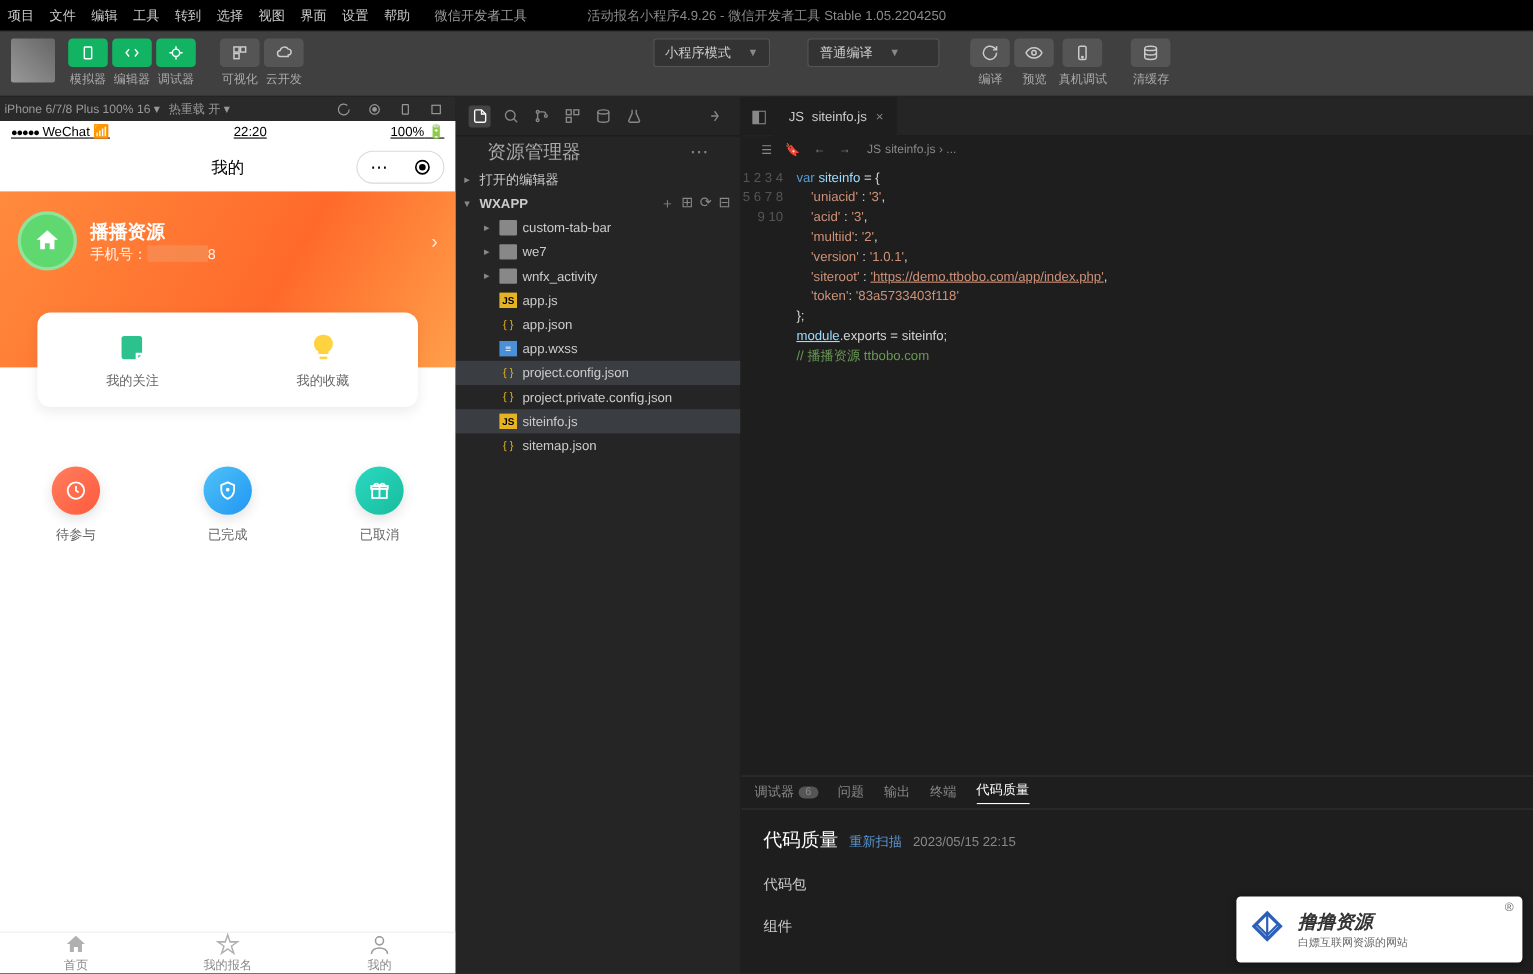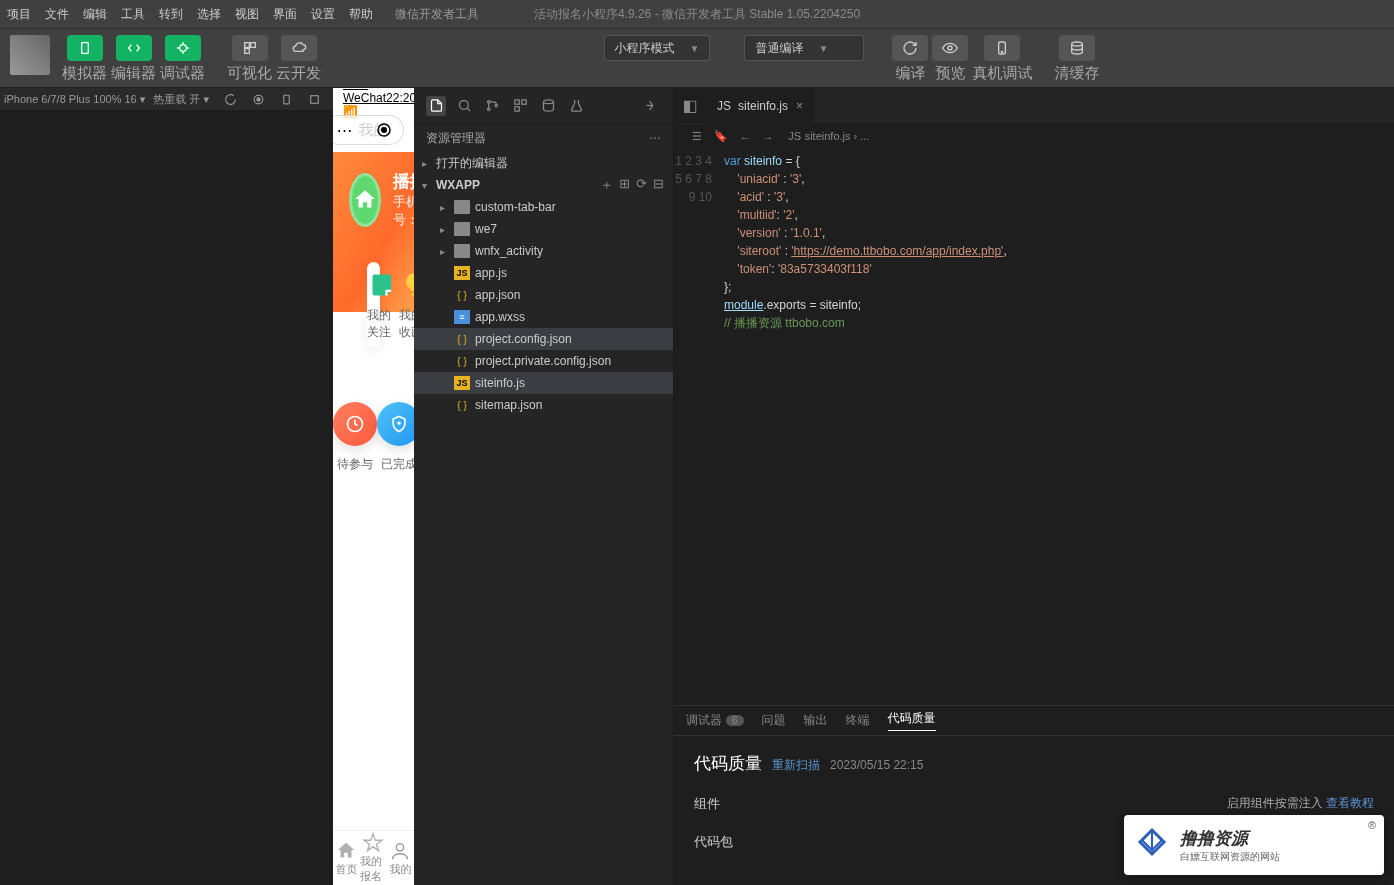--- a/index.html
+++ b/index.html
@@ -1,38 +1,38 @@
 <!DOCTYPE html>
 <html><head>
 <meta charset="utf-8">
 <style>
 * { margin:0; padding:0; box-sizing:border-box; font-family:"Microsoft YaHei",sans-serif; }
 body { background:#2d2d2d; color:#ccc; width:1394px; height:885px; overflow:hidden; position:relative; }
 
-.menubar { height:28px; background:#404040; display:flex; align-items:center; font-size:12px; color:#ccc; }
+.menubar { height:28px; background:#000000; display:flex; align-items:center; font-size:12px; color:#ccc; }
 .menubar .mitem { padding:0 7px; cursor:pointer; }
 .menubar .appname { padding-left:15px; color:#999; }
 .menubar .title { position:absolute; left:50%; transform:translateX(-50%); color:#8a8a8a; }
 
 .toolbar { height:60px; background:#404040; display:flex; align-items:flex-start; padding:6px 0; border-top:1px solid #333; border-bottom:1px solid #222; }
 .toolbar .avatar { width:40px; height:40px; background:linear-gradient(45deg,#999,#666); margin:0 10px; border-radius:2px; }
 .tbbtn { display:flex; flex-direction:column; align-items:center; margin:0 2px; cursor:pointer; }
 .tbbtn .ico { width:36px; height:26px; border-radius:4px; display:flex; align-items:center; justify-content:center; margin-bottom:3px; }
 .tbbtn .green { background:#12b362; color:#fff; }
 .tbbtn .grey { background:#555; color:#ccc; }
-.tbbtn .lbl { font-size:15px; color:#aaa; }
+.tbbtn .lbl { font-size:11px; color:#aaa; }
 .tbgap { width:18px; }
 .tbbtn svg { width:16px; height:16px; }
 .dropdown { height:26px; background:#333; border:1px solid #555; border-radius:3px; display:flex; align-items:center; padding:0 10px; font-size:12px; color:#ccc; margin:0 8px; cursor:pointer; }
 .dropdown .arrow { margin-left:15px; color:#888; font-size:10px; }
 .flexgrow { flex:1; }
 
 .body { display:flex; height:797px; }
 
-.simwrap { width:414px; display:flex; flex-direction:row; background:#1e1e1e; }
+.simwrap { width:414px; display:flex; flex-direction:column; background:#1e1e1e; }
 .simtop { height:22px; background:#2a2a2a; display:flex; align-items:center; font-size:11px; color:#999; padding:0 4px; }
 .simtop .bar { margin-right:8px; cursor:pointer; }
 .simtop .sp { flex:1; }
 .simtop .icn { width:18px; height:18px; margin:0 5px; display:flex; align-items:center; justify-content:center; color:#999; cursor:pointer; }
 .simtop .icn svg { width:13px; height:13px; }
 .phone { flex:1; background:#fff; position:relative; overflow:hidden; }
 .statusbar { height:20px; display:flex; align-items:center; padding:0 10px; font-size:12px; justify-content:space-between; color:#000;text-decoration:underline; }
 .statusbar .dots { letter-spacing:-1px; font-size:10px; }
 .ptitlebar { height:44px; display:flex; align-items:center; justify-content:center; position:relative; color:#000; font-size:15px; }
 .capsule { position:absolute; right:10px; width:80px; height:30px; border:1px solid rgba(0,0,0,.15); border-radius:15px; display:flex; align-items:center; background:rgba(255,255,255,.8); }
@@ -48,30 +48,30 @@
 .pphone .mask { background:#f88a50; padding:0 4px; }
 .parrow { color:rgba(255,255,255,.8); font-size:18px; }
 .pcard { position:absolute; left:34px; right:34px; top:110px; height:86px; background:#fff; border-radius:12px; display:flex; box-shadow:0 4px 12px rgba(0,0,0,.08); }
 .pcitem { flex:1; display:flex; flex-direction:column; align-items:center; justify-content:center; color:#666; font-size:12px; cursor:pointer; }
 .pcico { width:32px; height:32px; margin-bottom:6px; display:flex; align-items:center; justify-content:center; }
 .pcico svg { width:28px; height:28px; }
 .pstatus { margin-top:60px; display:flex; justify-content:space-around; padding:30px 0; }
 .psitem { display:flex; flex-direction:column; align-items:center; font-size:12px; color:#666; cursor:pointer; }
 .psico { width:44px; height:44px; border-radius:50%; display:flex; align-items:center; justify-content:center; margin-bottom:10px; box-shadow:0 4px 12px rgba(0,0,0,.12); }
 .psico svg { width:20px; height:20px; fill:#fff; }
-.tabbar { position:absolute; bottom:0; left:0; right:0; height:55px; display:flex; border-top:1px solid #eee; background:#fff; }
+.tabbar { position:absolute; bottom:0; left:0; right:0; height:38px; display:flex; border-top:1px solid #eee; background:#fff; }
 .tbitem { flex:1; display:flex; flex-direction:column; align-items:center; justify-content:center; font-size:11px; color:#888; cursor:pointer; }
 .tbitem svg { width:22px; height:22px; fill:#b0b0b0; }
 
 .mid { width:260px; background:#252525; display:flex; flex-direction:column; border-right:1px solid #1a1a1a; }
 .midtop { height:36px; display:flex; align-items:center; padding:0 8px; border-bottom:1px solid #1a1a1a; }
 .midtop .icn { width:20px; height:20px; margin:0 4px; color:#888; cursor:pointer; display:flex; align-items:center; justify-content:center; }
 .midtop .icn svg { width:15px; height:15px; }
 .midtop .icn.active { color:#fff; background:#444; border-radius:3px; }
-.midhead { height:28px; display:flex; align-items:center; justify-content:space-between; padding:0 12px; font-size:12px; color:#aaa; }
+.midhead { height:28px; display:flex; align-items:center; justify-content:space-between; padding:0 29px; font-size:17px; color:#aaa; }
 .midhead .more { cursor:pointer; color:#888; }
 .tree { font-size:12px; color:#ccc; }
 .trow { height:22px; display:flex; align-items:center; cursor:pointer; padding-left:8px; }
 .trow.sel { background:#3a3d41; }
 .trow .chev { width:14px; color:#888; font-size:10px; }
 .trow .fold { width:16px; height:14px; background:#888; border-radius:1px; margin-right:5px; }
 .trow .wxhead { display:flex; align-items:center; flex:1; font-weight:bold; }
 .trow .wxbtns { display:flex; margin-right:6px; }
 .trow .wxbtns span { margin:0 3px; color:#888; cursor:pointer; font-size:13px; }
 .trow .ficon { width:16px; height:14px; margin-right:5px; display:flex; align-items:center; justify-content:center; font-size:10px; }
@@ -502,25 +502,25 @@
             <span class="badge">6</span>
           </span>
         <span class="bt">问题</span>
         <span class="bt">输出</span>
         <span class="bt">终端</span>
         <span class="bt active">代码质量</span>
       </div>
       <div class="bottombody">
         <div><span class="qtitle">代码质量</span><span class="qres">重新扫描</span><span class="qts">2023/05/15 22:15</span></div>
         <div class="qrow">
+            <span>代码包</span>
+          </div>
+        <div class="qrow">
             <span>组件</span>
             <span class="r"><span>启用组件按需注入 </span><span class="lnk">查看教程</span></span>
-          </div>
-        <div class="qrow">
-            <span>代码包</span>
           </div>
       </div>
     </div>
   </div>
 </div>
 
 <div class="watermark">
   <div class="logo">
       <svg viewBox="0 0 40 40">
         <path d="M20 5l12 12-12 12L8 17z" fill="none" stroke="#2b5fb8" stroke-width="3"></path>

